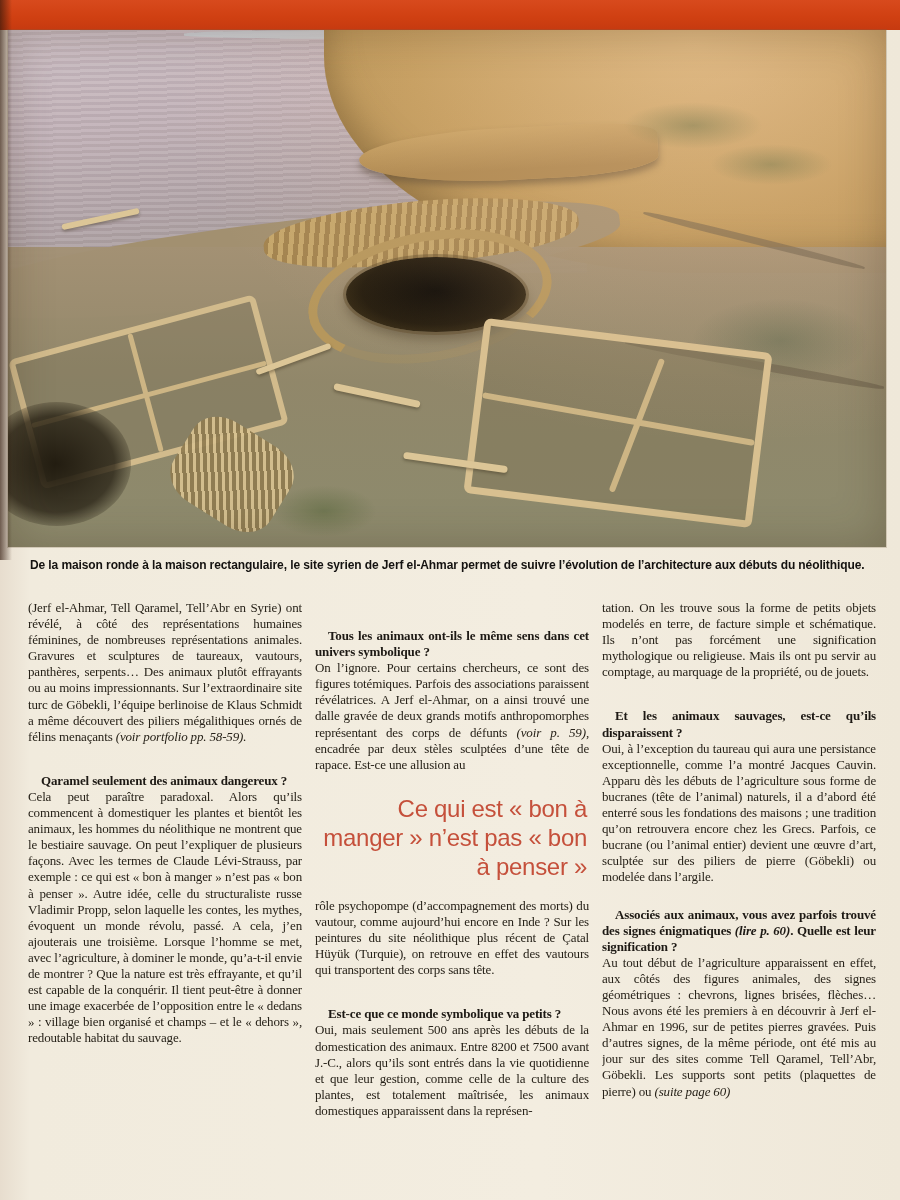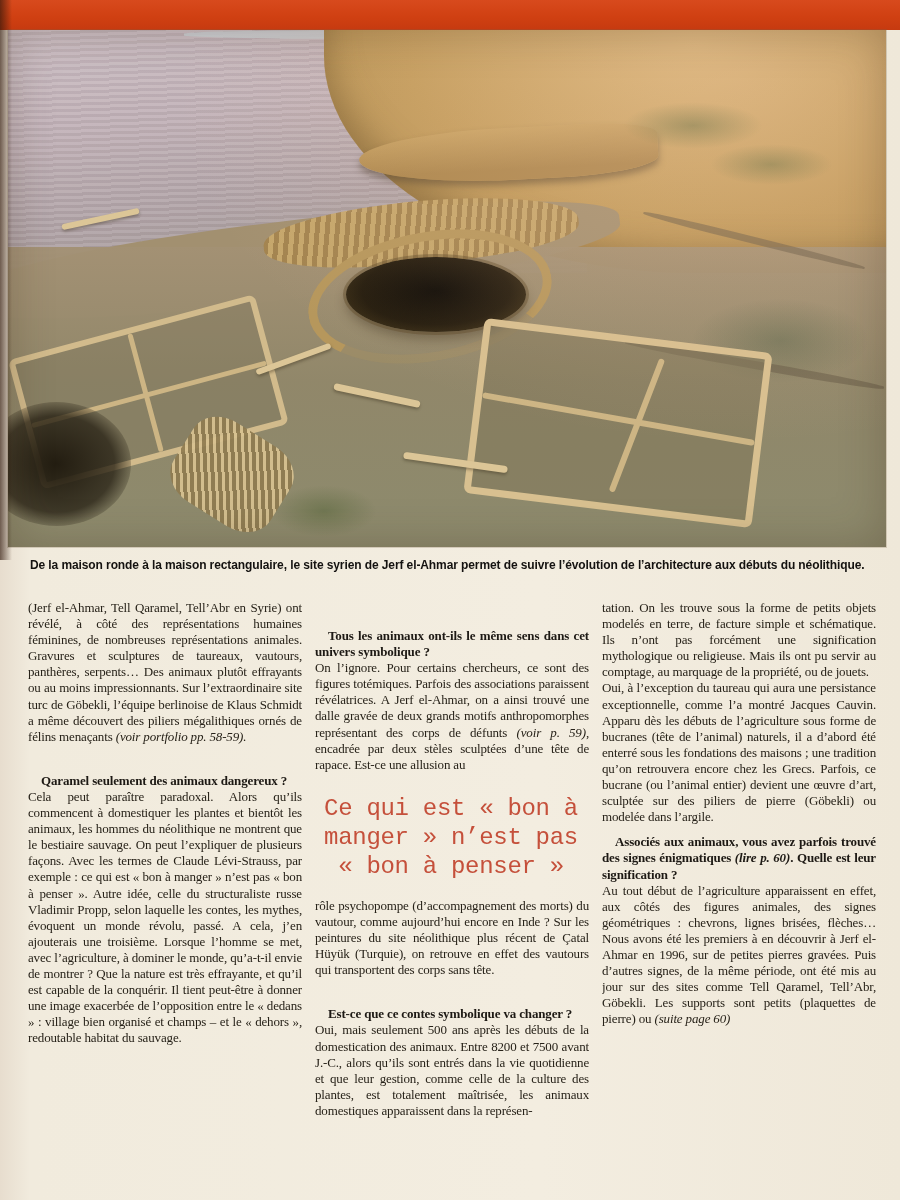--- a/index.html
+++ b/index.html
@@ -64,24 +64,24 @@
   
   .caption{position:absolute;top:558px;left:30px;width:862px;
     font-family:"Liberation Sans",sans-serif;font-weight:bold;font-size:12px;
     letter-spacing:-0.1px;color:#141210;white-space:nowrap;}
   .columns{position:absolute;top:600px;left:28px;width:848px;height:566px;
     display:flex;gap:13px;}
   .col{flex:1;min-width:0;overflow:hidden;}
   .para,.question{font-size:13px;line-height:16.1px;letter-spacing:-0.15px;
     text-align:justify;color:#272219;font-family:Liberation Serif, serif;}
   .question{font-weight:bold;text-indent:13px;color:#1d1914;margin-top:28px;}
-  .question.gap{margin-top:9px;}
+  .question.gap{margin-top:21px;}
   .it{font-style:italic;}
-  .quote{font-family:Liberation Mono, monospace;font-size:24px;line-height:29px;
-    color:#c5503b;margin:21px 2px 17px 0;letter-spacing:-0.3px;text-align:center;}
+  .quote{font-family:Liberation Sans, sans-serif;font-size:24px;line-height:29px;
+    color:#c5503b;margin:21px 2px 17px 0;letter-spacing:-0.3px;text-align:right;}
   .footer{position:absolute;top:1201px;right:26px;font-size:13.5px;letter-spacing:.4px;
     color:#2e2820;font-family:"Liberation Serif",serif;}
 </style>
 </head>
 <body>
 
 <div class="page">
   <div class="banner"></div>
 
   <div class="photo">
@@ -126,25 +126,26 @@
     <div class="col">
         <div class="para"><span>(Jerf el-Ahmar, Tell Qaramel, Tell’Abr en Syrie) ont révélé, à côté des représentations humaines féminines, de nombreuses représentations animales. Gravures et sculptures de taureaux, vautours, panthères, serpents… Des animaux plutôt effrayants ou au moins impressionnants. Sur l’extraordinaire site turc de Göbekli, l’équipe berlinoise de Klaus Schmidt a même découvert des piliers mégalithiques ornés de félins menaçants </span><span class="it">(voir portfolio pp. 58-59).</span></div>
         <div class="question"><span>Qaramel seulement des animaux dangereux ?</span></div>
         <div class="para"><span>Cela peut paraître paradoxal. Alors qu’ils commencent à domestiquer les plantes et bientôt les animaux, les hommes du néolithique ne montrent que le bestiaire sauvage. On peut l’expliquer de plusieurs façons. Avec les termes de Claude Lévi-Strauss, par exemple : ce qui est « bon à manger » n’est pas « bon à penser ». Autre idée, celle du structuraliste russe Vladimir Propp, selon laquelle les contes, les mythes, évoquent un monde révolu, passé. A cela, j’en ajouterais une troisième. Lorsque l’homme se met, avec l’agriculture, à dominer le monde, qu’a-t-il envie de montrer ? Que la nature est très effrayante, et qu’il est capable de la conquérir. Il tient peut-être à donner une image exacerbée de l’opposition entre le « dedans » : village bien organisé et champs – et le « dehors », redoutable habitat du sauvage.</span></div>
       </div>
     <div class="col">
         <div class="question"><span>Tous les animaux ont-ils le même sens dans cet univers symbolique ?</span></div>
         <div class="para"><span>On l’ignore. Pour certains chercheurs, ce sont des figures totémiques. Parfois des associations paraissent révélatrices. A Jerf el-Ahmar, on a ainsi trouvé une dalle gravée de deux grands motifs anthropomorphes représentant des corps de défunts </span><span class="it">(voir p. 59)</span><span>, encadrée par deux stèles sculptées d’une tête de rapace. Est-ce une allusion au</span></div>
         <div class="quote"><span>Ce qui est « bon à manger » n’est pas « bon à penser »</span></div>
         <div class="para"><span>rôle psychopompe (d’accompagnement des morts) du vautour, comme aujourd’hui encore en Inde ? Sur les peintures du site néolithique plus récent de Çatal Hüyük (Turquie), on retrouve en effet des vautours qui transportent des corps sans tête.</span></div>
-        <div class="question"><span>Est-ce que ce contes symbolique va changer ?</span></div>
+        <div class="question"><span>Est-ce que ce monde symbolique va petits ?</span></div>
         <div class="para"><span>Oui, mais seulement 500 ans après les débuts de la domestication des animaux. Entre 8200 et 7500 avant J.-C., alors qu’ils sont entrés dans la vie quotidienne et que leur gestion, comme celle de la culture des plantes, est totalement maîtrisée, les animaux domestiques apparaissent dans la représen-</span></div>
       </div>
     <div class="col">
         <div class="para"><span>tation. On les trouve sous la forme de petits objets modelés en terre, de facture simple et schématique. Ils n’ont pas forcément une signification mythologique ou religieuse. Mais ils ont pu servir au comptage, au marquage de la propriété, ou de jouets.</span></div>
+        <div class="question"><span>Et les animaux sauvages, est-ce qu’ils disparaissent ?</span></div>
         <div class="para"><span>Oui, à l’exception du taureau qui aura une persistance exceptionnelle, comme l’a montré Jacques Cauvin. Apparu dès les débuts de l’agriculture sous forme de bucranes (tête de l’animal) naturels, il a d’abord été enterré sous les fondations des maisons ; une tradition qu’on retrouvera encore chez les Grecs. Parfois, ce bucrane (ou l’animal entier) devient une œuvre d’art, sculptée sur des piliers de pierre (Göbekli) ou modelée dans l’argile.</span></div>
         <div class="question gap"><span>Associés aux animaux, vous avez parfois trouvé des signes énigmatiques </span><span class="it">(lire p. 60)</span><span>. Quelle est leur signification ?</span></div>
         <div class="para"><span>Au tout début de l’agriculture apparaissent en effet, aux côtés des figures animales, des signes géométriques : chevrons, lignes brisées, flèches… Nous avons été les premiers à en découvrir à Jerf el-Ahmar en 1996, sur de petites pierres gravées. Puis d’autres signes, de la même période, ont été mis au jour sur des sites comme Tell Qaramel, Tell’Abr, Göbekli. Les supports sont petits (plaquettes de pierre) ou </span><span class="it">(suite page 60)</span></div>
       </div>
   </div>
 
   <div class="footer">JANVIER 2008 - SCIENCES ET AVENIR • 57</div>
 </div>
 
 </body></html>

